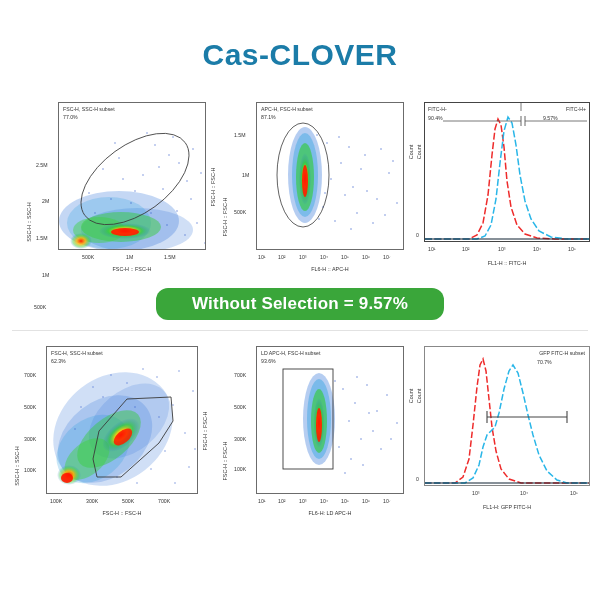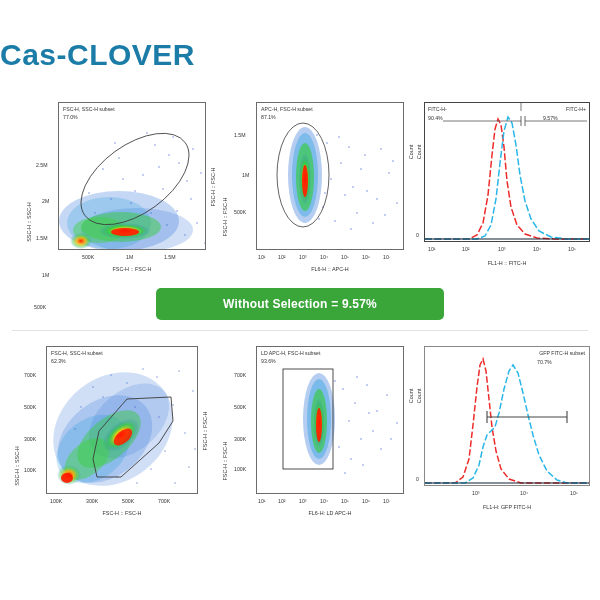--- a/index.html
+++ b/index.html
@@ -4,40 +4,40 @@
 <style>
   html,body{margin:0;padding:0;}
   body{
     width:600px;height:600px;background:#ffffff;
     font-family:"Liberation Sans", sans-serif;
     position:relative;overflow:hidden;
   }
   .figure{position:absolute;left:0;top:0;width:600px;height:600px;}
 
   .title{
-    position:absolute;left:0;top:38px;width:600px;text-align:left;
+    position:absolute;left:0;top:38px;width:600px;text-align:center;
     font-size:30px;font-weight:bold;color:#1b7ca8;letter-spacing:0.5px;
   }
 
   
   .panel{position:absolute;}
   .plotbox{position:absolute;border:1px solid #6b6b6b;background:#fff;
            box-sizing:border-box;overflow:hidden;}
   .gatelabel{position:absolute;font-size:5.2px;color:#333;white-space:nowrap;
              line-height:1.55;}
   .tick{position:absolute;font-size:5.2px;color:#333;white-space:nowrap;}
   .axtitle{position:absolute;font-size:5.4px;color:#333;white-space:nowrap;
            text-align:center;}
   .axtitle.rot{transform-origin:0 0;transform:rotate(-90deg);}
 
   
   .banner{
-    position:absolute;border-radius:5px;color:#fff;font-weight:bold;
+    position:absolute;border-radius:12px;color:#fff;font-weight:bold;
     display:flex;align-items:center;justify-content:center;
-    font-size:12px;letter-spacing:0.2px;
+    font-size:17px;letter-spacing:0.2px;
   }
   .banner-green{background:#3aa63a;}
   .banner-blue{background:#0d4c7c;}
 
   .hsep{position:absolute;left:12px;width:576px;height:1px;background:#e2e2e2;}
 
   
   .gate-svg{position:absolute;left:0;top:0;overflow:visible;}
 </style>
 </head>

